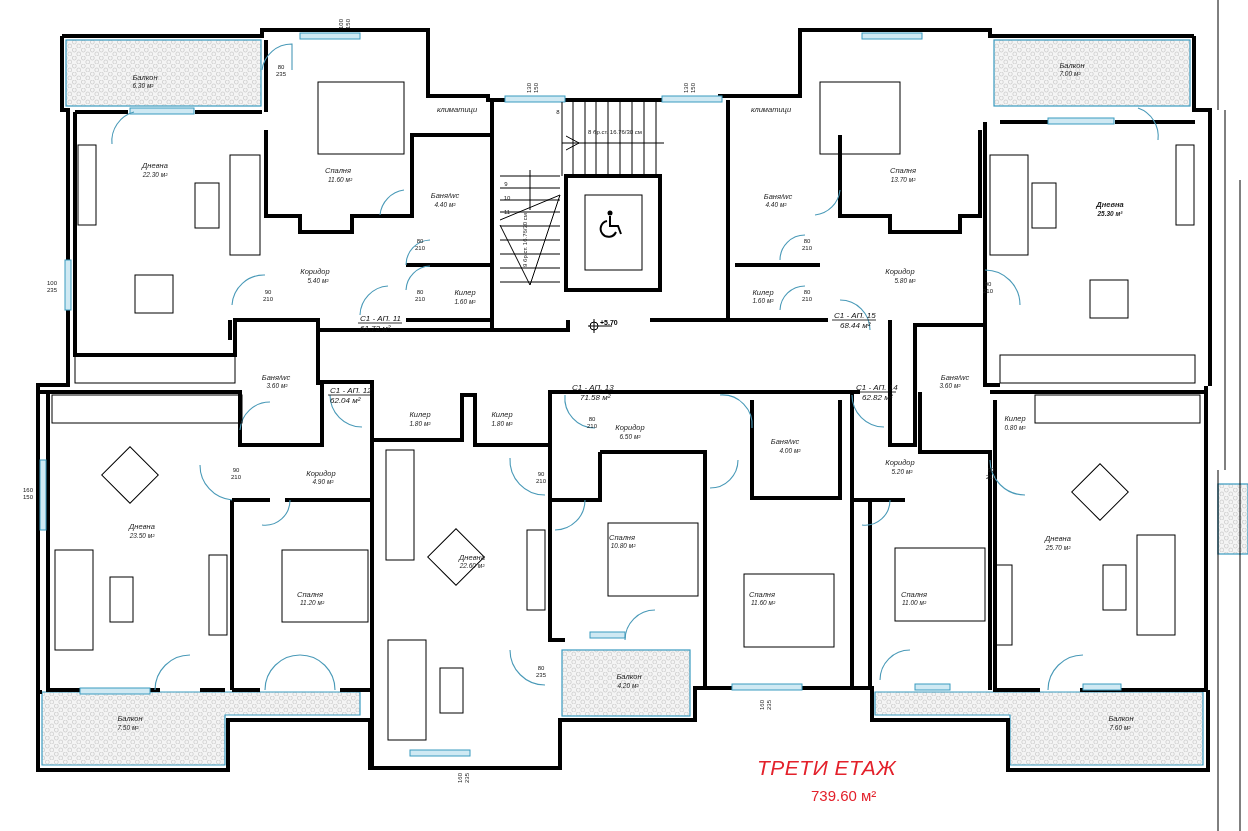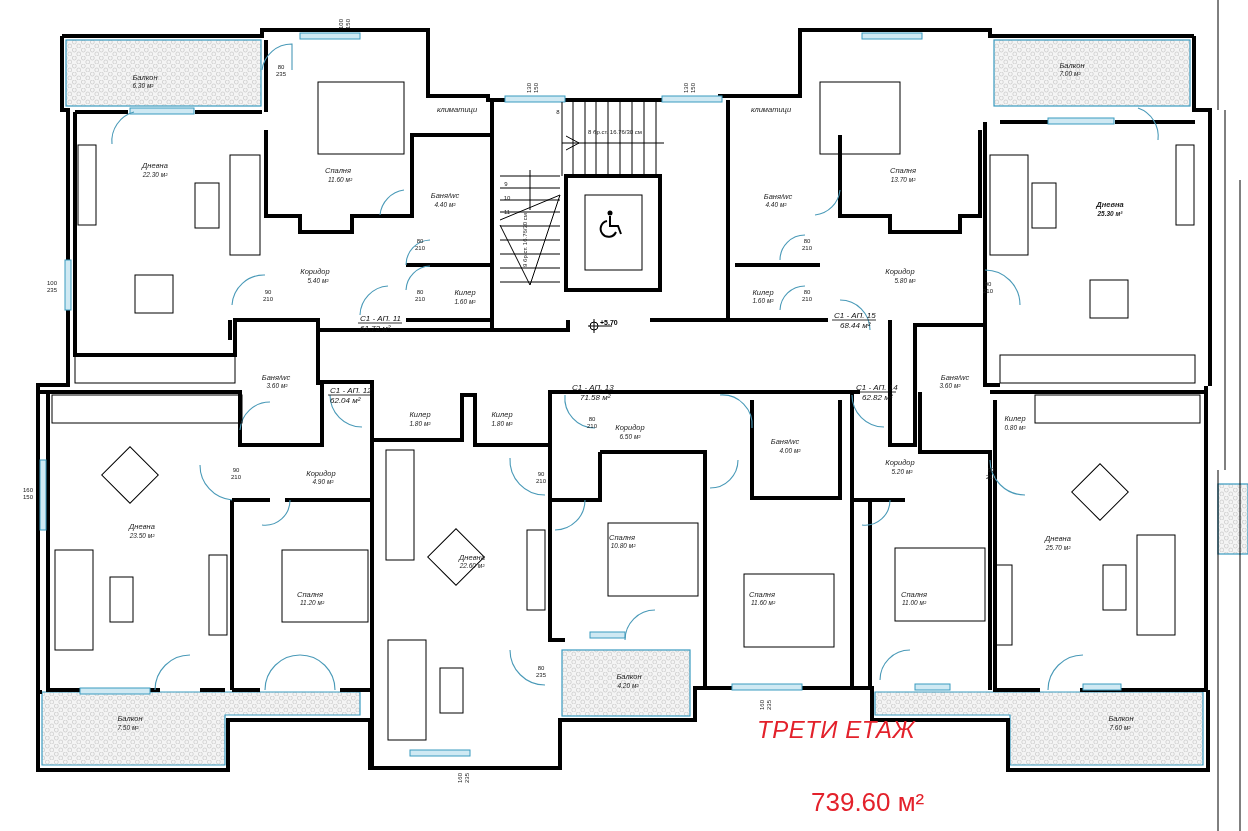--- a/index.html
+++ b/index.html
@@ -8,22 +8,22 @@
   .wall2{fill:none;stroke:#000;stroke-width:4;}
   .thin{fill:none;stroke:#000;stroke-width:1;}
   .door{fill:none;stroke:#4a9ab8;stroke-width:1.1;}
   .win{fill:#cfe9f3;stroke:#3a9bc0;stroke-width:1;}
   .balc{fill:url(#hex);stroke:#3a9bc0;stroke-width:1.2;}
   .lbl{font-family:"Liberation Sans",sans-serif;font-style:italic;font-size:7.5px;fill:#222;text-anchor:middle;}
   .area{font-family:"Liberation Sans",sans-serif;font-style:italic;font-size:6.5px;fill:#222;text-anchor:middle;}
   .apt{font-family:"Liberation Sans",sans-serif;font-style:italic;font-size:8px;fill:#111;}
   .dim{font-family:"Liberation Sans",sans-serif;font-size:6px;fill:#222;text-anchor:middle;}
   .title{position:absolute;color:#e3212b;font-family:"Liberation Sans",sans-serif;font-style:italic;}
-  #floor-title{left:757px;top:716px;font-size:24px;letter-spacing:0.5px;}
-  #floor-area{left:811px;top:787px;font-size:26px;font-style:normal;}
+  #floor-title{left:757px;top:756px;font-size:21px;letter-spacing:0.5px;}
+  #floor-area{left:811px;top:787px;font-size:15px;font-style:normal;}
 </style>
 </head>
 <body>
 
 <svg id="plan" viewBox="0 0 1248 831" xmlns="http://www.w3.org/2000/svg">
   <defs>
     <pattern id="hex" width="9" height="8" patternUnits="userSpaceOnUse">
       <rect width="9" height="8" fill="#f4f4f4"></rect>
       <circle cx="2.3" cy="2" r="2" fill="none" stroke="#bdbdbd" stroke-width="0.6"></circle>
       <circle cx="6.8" cy="6" r="2" fill="none" stroke="#bdbdbd" stroke-width="0.6"></circle>

